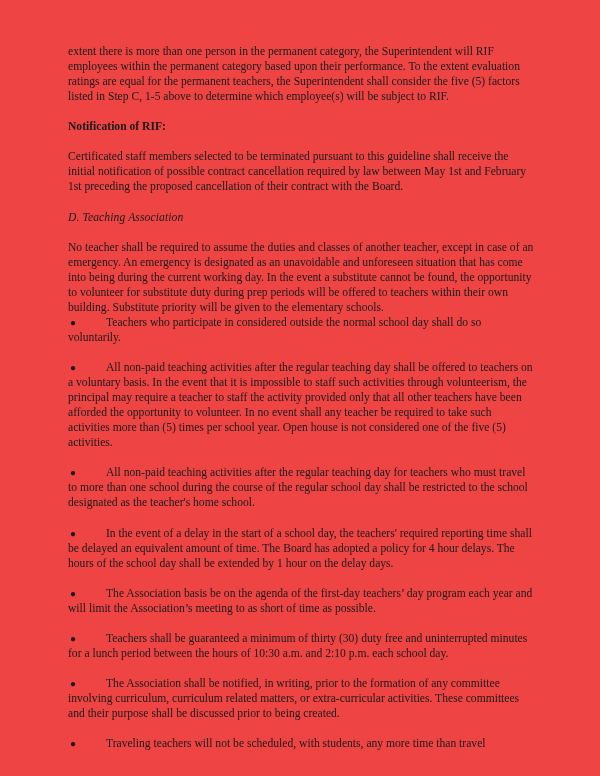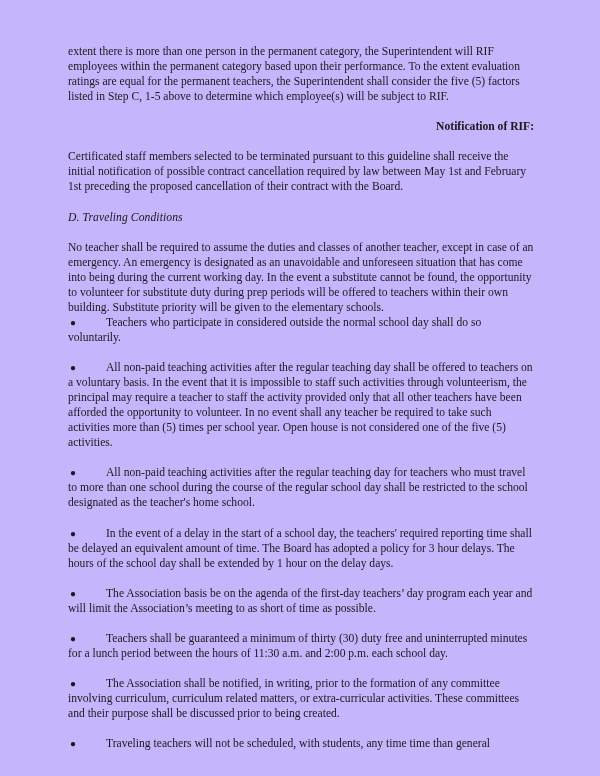--- a/index.html
+++ b/index.html
@@ -11,21 +11,21 @@
     width: 600px;
     height: 776px;
     overflow: hidden;
     font-family: "Liberation Serif", "DejaVu Serif", serif;
     color: #1a1a1a;
   }
   #page {
     position: relative;
     width: 600px;
     height: 776px;
-    background: #c4b5fd;
+    background: #ef4444;
     box-sizing: border-box;
     padding: 44px 67px 0 68px;
   }
   .doc-body {
     width: 466px;
     font-size: 11.6px;
     line-height: 15.05px;
     text-align: left;
     -webkit-font-smoothing: antialiased;
   }
@@ -33,21 +33,20 @@
     margin: 0;
     padding: 0;
     text-indent: 0;
   }
   p.gap {
     margin-top: 15.05px;
   }
   .heading-bold {
     font-weight: bold;
     margin: 0;
-    text-align: right;
   }
   .heading-italic {
     font-style: italic;
     font-weight: normal;
     margin: 0;
     letter-spacing: 0.1px;
   }
   .bullet-row {
     position: relative;
     margin: 0;
@@ -70,58 +69,58 @@
 
 <div id="page">
   <div class="doc-body">
 
     <p class="para">extent there is more than one person in the permanent category, the Superintendent will RIF employees within the permanent category based upon their performance. To the extent evaluation ratings are equal for the permanent teachers, the Superintendent shall consider the five (5) factors listed in Step C, 1-5 above to determine which employee(s) will be subject to RIF.</p>
 
     <p class="para heading-bold gap">Notification of RIF:</p>
 
     <p class="para gap">Certificated staff members selected to be terminated pursuant to this guideline shall receive the initial notification of possible contract cancellation required by law between May 1st and February 1st preceding the proposed cancellation of their contract with the Board.</p>
 
-    <p class="para heading-italic gap">D.  Traveling Conditions</p>
+    <p class="para heading-italic gap">D.  Teaching Association</p>
 
     <p class="para gap">No teacher shall be required to assume the duties and classes of another teacher, except in case of an emergency. An emergency is designated as an unavoidable and unforeseen situation that has come into being during the current working day.   In the event a substitute cannot be found, the opportunity to volunteer for substitute duty during prep periods will be offered to teachers within their own building.  Substitute priority will be given to the elementary schools.</p>
 
     <p class="para bullet-row">
       <span class="bullet-glyph">●</span>
       <span class="bullet-text">Teachers who participate in considered outside the normal school day shall do so voluntarily.</span>
     </p>
 
     <p class="para bullet-row gap">
       <span class="bullet-glyph">●</span>
       <span class="bullet-text">All non-paid teaching activities after the regular teaching day shall be offered to teachers on a voluntary basis.  In the event that it is impossible to staff such activities through volunteerism, the principal may require a teacher to staff the activity provided only that all other teachers have been afforded the opportunity to volunteer.  In no event shall any teacher be required to take such activities more than (5) times per school year.  Open house is not considered one of the five (5) activities.</span>
     </p>
 
     <p class="para bullet-row gap">
       <span class="bullet-glyph">●</span>
       <span class="bullet-text">All non-paid teaching activities after the regular teaching day for teachers who must travel to more than one school during the course of the regular school day shall be restricted to the school designated as the teacher's home school.</span>
     </p>
 
     <p class="para bullet-row gap">
       <span class="bullet-glyph">●</span>
-      <span class="bullet-text">In the event of a delay in the start of a school day, the teachers' required reporting time shall be delayed an equivalent amount of time.  The Board has adopted a policy for 3 hour delays.  The hours of the school day shall be extended by 1 hour on the delay days.</span>
+      <span class="bullet-text">In the event of a delay in the start of a school day, the teachers' required reporting time shall be delayed an equivalent amount of time.  The Board has adopted a policy for 4 hour delays.  The hours of the school day shall be extended by 1 hour on the delay days.</span>
     </p>
 
     <p class="para bullet-row gap">
       <span class="bullet-glyph">●</span>
       <span class="bullet-text">The Association basis be on the agenda of the first-day teachers’ day program each year and will limit the Association’s meeting to as short of time as possible.</span>
     </p>
 
     <p class="para bullet-row gap">
       <span class="bullet-glyph">●</span>
-      <span class="bullet-text">Teachers shall be guaranteed a minimum of thirty (30) duty free and uninterrupted minutes for a lunch period between the hours of 11:30 a.m. and 2:00 p.m. each school day.</span>
+      <span class="bullet-text">Teachers shall be guaranteed a minimum of thirty (30) duty free and uninterrupted minutes for a lunch period between the hours of 10:30 a.m. and 2:10 p.m. each school day.</span>
     </p>
 
     <p class="para bullet-row gap">
       <span class="bullet-glyph">●</span>
       <span class="bullet-text">The Association shall be notified, in writing, prior to the formation of any committee involving curriculum, curriculum related matters, or extra-curricular activities.  These committees and their purpose shall be discussed prior to being created.</span>
     </p>
 
     <p class="para bullet-row gap">
       <span class="bullet-glyph">●</span>
-      <span class="bullet-text">Traveling teachers will not be scheduled, with students, any time time than general</span>
+      <span class="bullet-text">Traveling teachers will not be scheduled, with students, any more time than travel</span>
     </p>
 
   </div>
 </div>
 
 </body></html>

